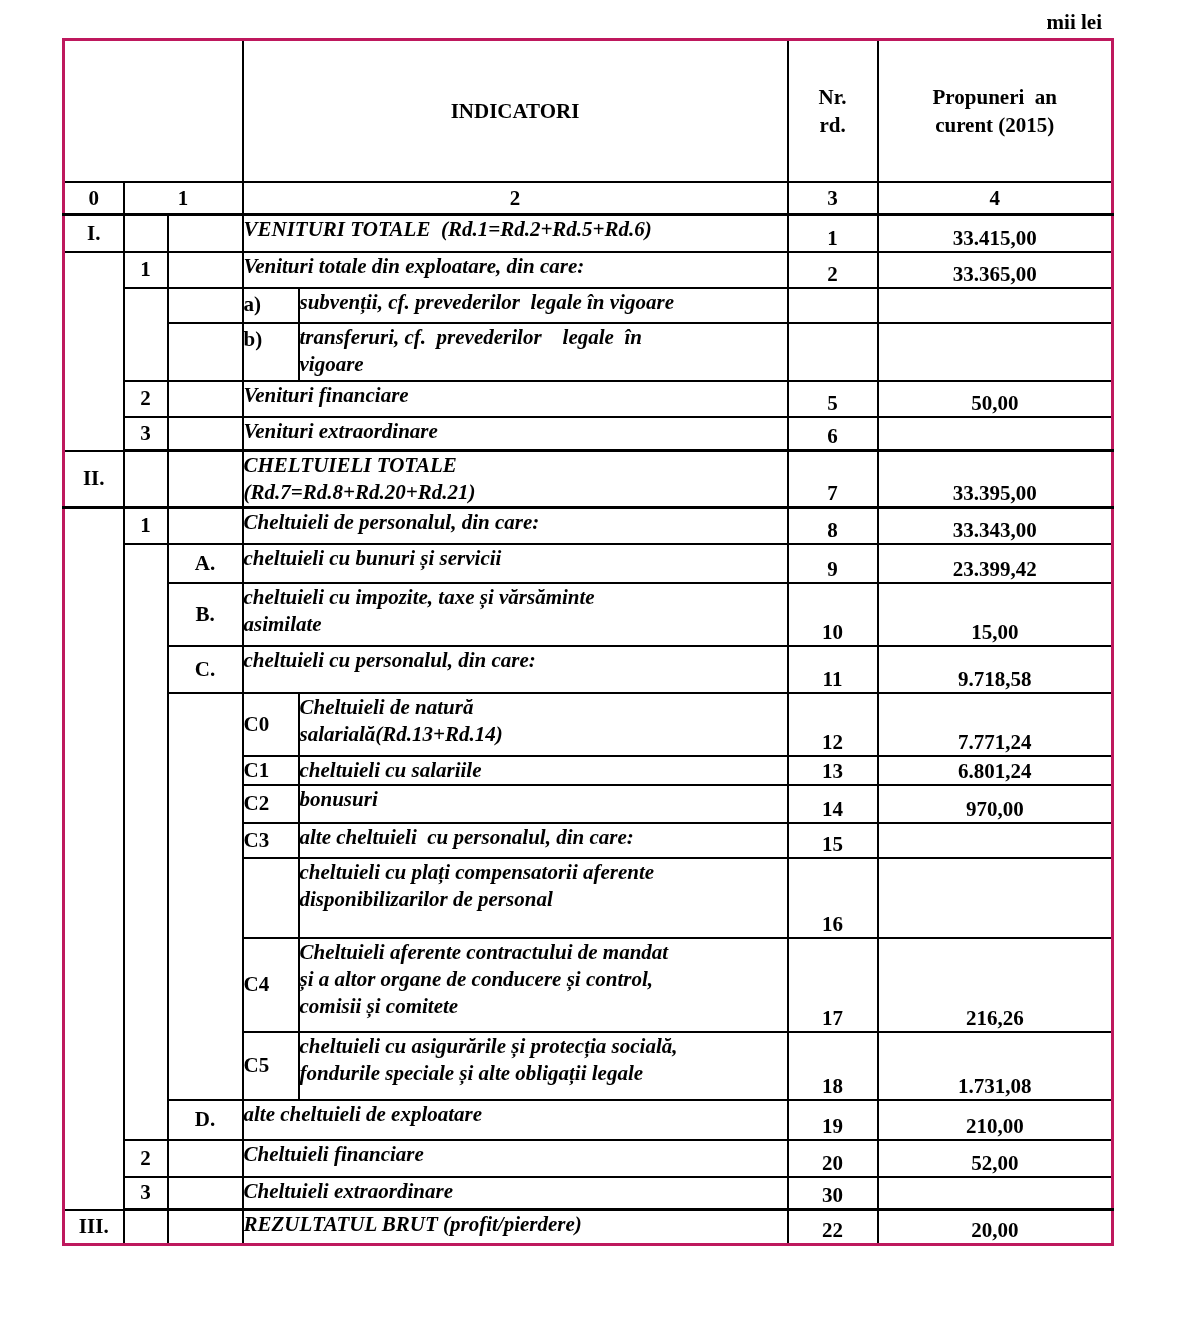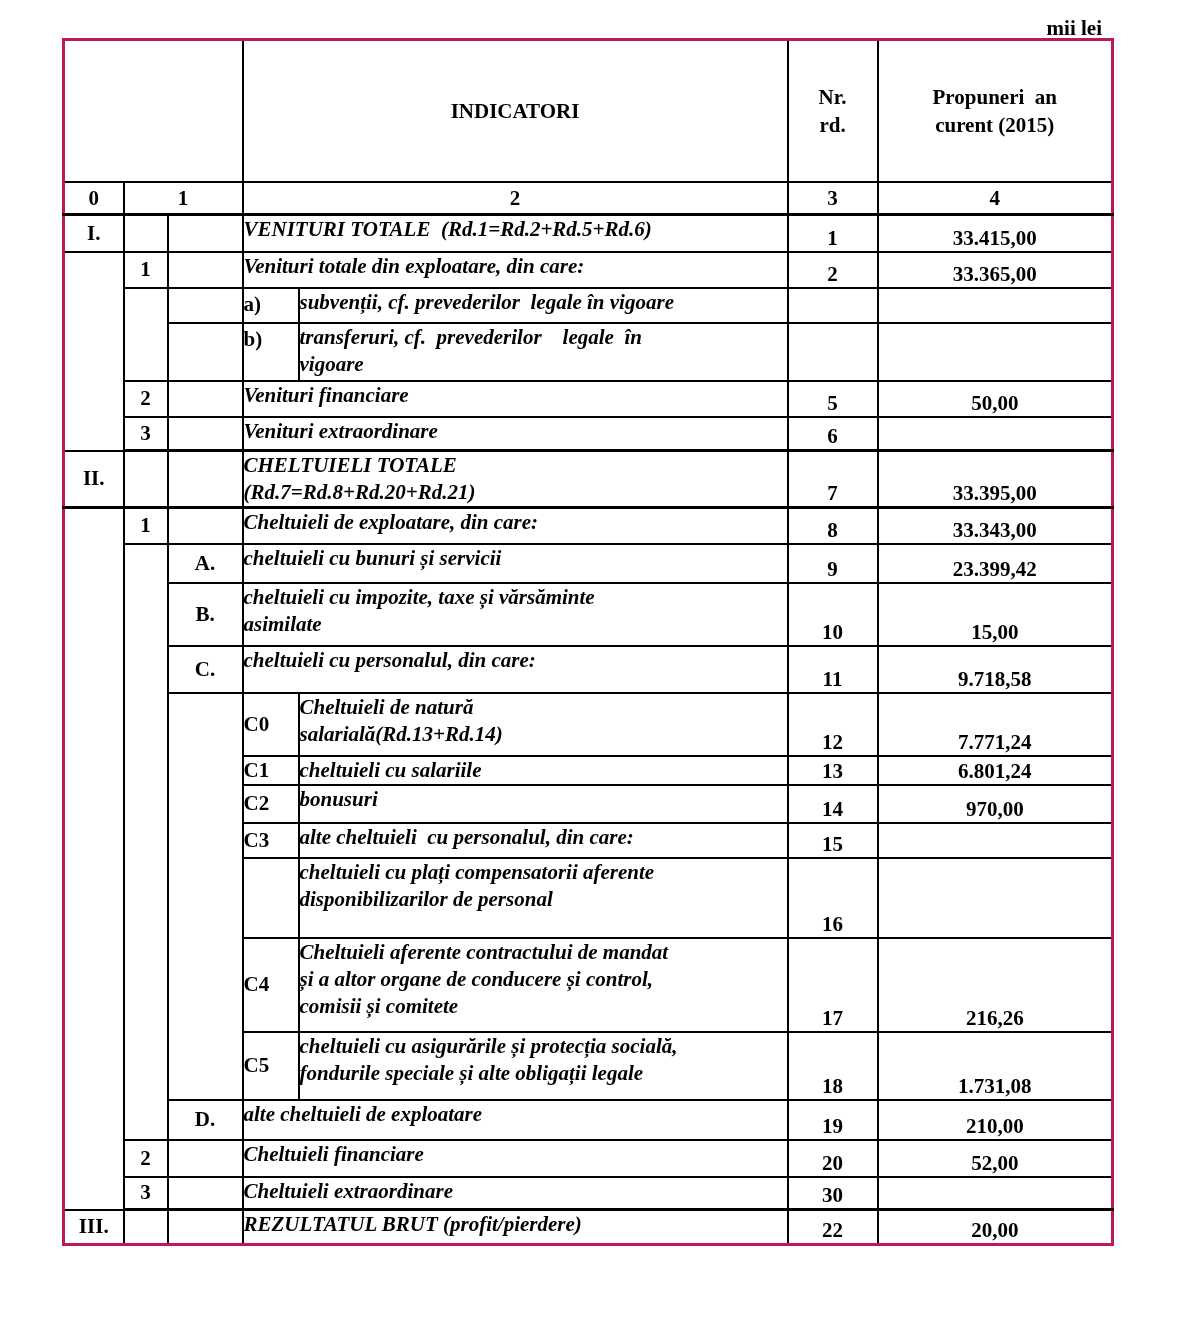--- a/index.html
+++ b/index.html
@@ -7,21 +7,21 @@
     position: relative;
     width: 1182px;
     height: 1324px;
     background: #ffffff;
     font-family: "Liberation Serif", "DejaVu Serif", serif;
     color: #000000;
     overflow: hidden;
   }
   .unit-label {
     position: absolute;
-    top: 16px;
+    top: 10px;
     left: 1000px;
     width: 102px;
     text-align: right;
     font-size: 21px;
     font-weight: bold;
   }
   table.budget {
     position: absolute;
     left: 62px;
     top: 38px;
@@ -178,21 +178,21 @@
       <td class="text" colspan="2">CHELTUIELI TOTALE
 (Rd.7=Rd.8+Rd.20+Rd.21)</td>
       <td class="nr">7</td>
       <td class="val">33.395,00</td>
     </tr>
 
     <tr style="height:36px">
       <td class="lab" rowspan="14"></td>
       <td class="lab">1</td>
       <td class="lab"></td>
-      <td class="text" colspan="2">Cheltuieli de exploatare, din care:</td>
+      <td class="text" colspan="2">Cheltuieli de personalul, din care:</td>
       <td class="nr">8</td>
       <td class="val">33.343,00</td>
     </tr>
 
     <tr style="height:39px">
       <td class="lab" rowspan="11"></td>
       <td class="lab">A.</td>
       <td class="text" colspan="2">cheltuieli cu bunuri și servicii</td>
       <td class="nr">9</td>
       <td class="val">23.399,42</td>

